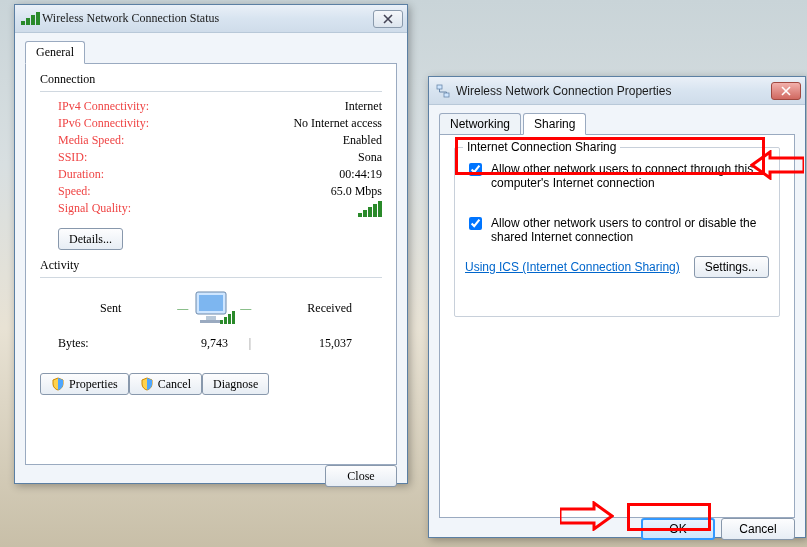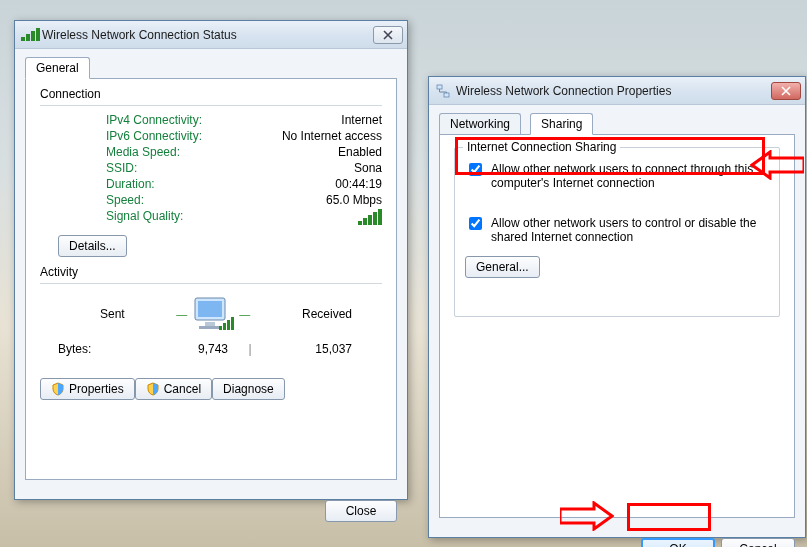--- a/index.html
+++ b/index.html
@@ -52,21 +52,21 @@
     display: flex;
     position: relative;
     margin-bottom: -1px;
   }
   .tab {
     border: 1px solid #9aaac0;
     border-bottom: none;
     padding: 3px 10px;
     background: #eef3f8;
     border-radius: 3px 3px 0 0;
-    margin-right: 9px;
+    margin-right: 2px;
     cursor: pointer;
     font-size: 12px;
   }
   .tab.active {
     background: #fff;
     position: relative;
     z-index: 2;
     border-bottom: 1px solid #fff;
   }
   .tab-content {
@@ -85,21 +85,21 @@
     border: none;
     border-top: 1px solid #d0d8e0;
     margin: 1px 0 6px 0;
   }
   .kv-row {
     display: flex;
     justify-content: space-between;
     padding: 1px 0 1px 18px;
     font-size: 12px;
   }
-  .kv-row .k { color: #15803d; margin-left: 48px; }
+  .kv-row .k { color: #ef4444; }
   .kv-row .v { color: #000; text-align: right; }
   .signal-bars {
     display: inline-flex;
     align-items: flex-end;
     gap: 1px;
     height: 16px;
   }
   .signal-bars span {
     width: 4px;
     background: #2a8a2a;
@@ -115,21 +115,21 @@
     font-family: inherit;
     min-height: 22px;
     display: inline-flex;
     align-items: center;
     gap: 4px;
   }
   .btn-row { display: flex; margin-top: 8px; }
   .footer-row {
     display: flex;
     justify-content: flex-end;
-    padding: 20px 0 0 0;
+    padding: 0 0 0 0;
     gap: 6px;
   }
   .shield-icon {
     width: 14px; height: 14px;
   }
   .activity-graphic {
     display: flex;
     align-items: center;
     justify-content: space-between;
     padding: 4px 30px 4px 60px;
@@ -185,21 +185,21 @@
     pointer-events: none;
   }
   .ok-highlight {
     border: 2px solid #3399ff !important;
     background: linear-gradient(180deg, #eaf4ff 0%, #cfe6fb 100%) !important;
   }
 </style>
 </head>
 <body>
 
-<div class="window" style="left:14px; top:20px; width:394px; height:480px;">
+<div class="window" style="left:14px; top:4px; width:394px; height:480px;font-family:Liberation Serif, serif;">
   <div class="titlebar">
     <span class="title-icon">
       <span class="signal-bars" style="height:14px;">
         <span style="height:4px;"></span>
           <span style="height:7px;"></span>
           <span style="height:10px;"></span>
           <span style="height:13px;"></span>
       </span>
     </span>
     <span class="title-text">Wireless Network Connection Status</span>
@@ -348,22 +348,23 @@
         </div>
 
         <div style="height:18px;"></div>
 
         <div class="checkbox-row">
           <input type="checkbox" checked="" style="">
           <label>Allow other network users to control or disable the shared Internet connection</label>
         </div>
 
         <div style="display:flex;justify-content:space-between;align-items:center;margin-top:8px;">
+          <span class="link">Using ICS (Internet Connection Sharing)</span>
           <button class="btn">
-              <span>General...</span>
+              <span>Settings...</span>
             </button>
         </div>
       </div>
     </div>
     <div class="footer-row">
       <button class="btn ok-highlight" style="min-width:74px;justify-content:center;">
           <span>OK</span>
         </button>
       <button class="btn" style="min-width:74px;justify-content:center;">
           <span>Cancel</span>

